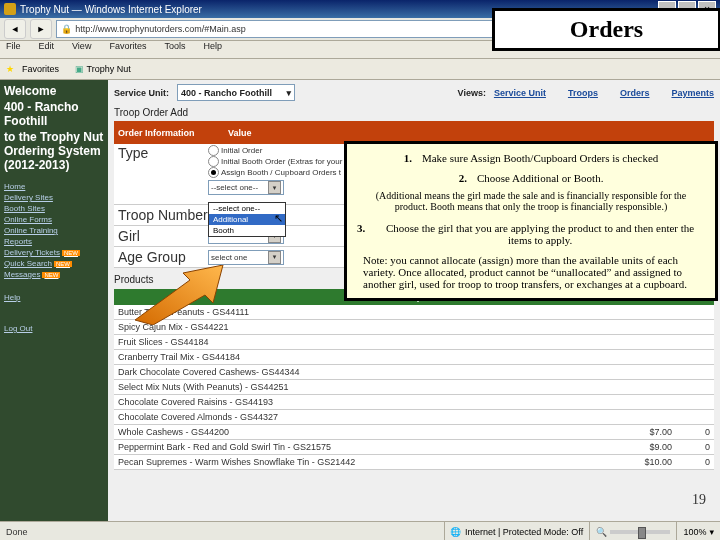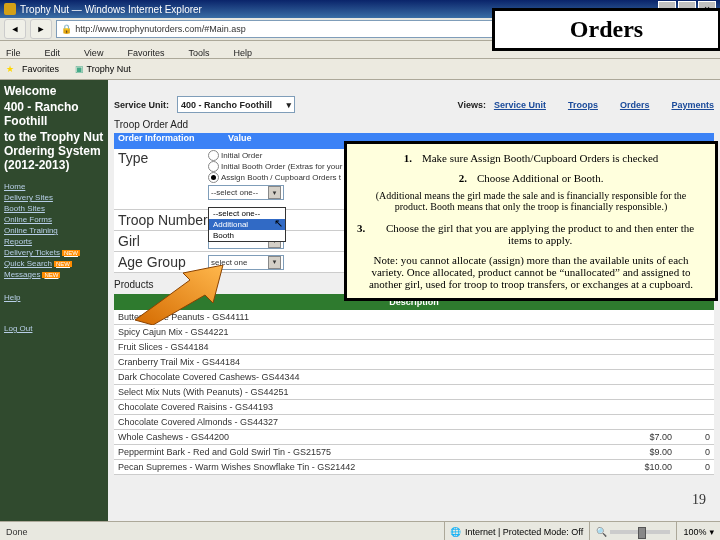--- a/index.html
+++ b/index.html
@@ -5,35 +5,35 @@
 html,body{margin:0;padding:0;font-family:Tahoma,Verdana,sans-serif;font-size:9px;background:#d4d0c8;width:720px;height:540px;overflow:hidden;position:relative}
 .titlebar{height:18px;background:linear-gradient(to bottom,#0a246a,#3a6ea5);color:#fff;display:flex;align-items:center;padding:0 4px;font-size:10px}
 .titlebar .favicon{width:12px;height:12px;background:#d4a017;border-radius:2px;margin-right:4px}
 .titlebar .wintitle{flex:1}
 .titlebar .winbtns{display:flex;gap:2px}
 .titlebar .winbtns span{width:16px;height:14px;background:#c0c0c0;display:inline-flex;align-items:center;justify-content:center;color:#000;border:1px solid #fff;font-size:8px}
 .toolbar{height:22px;background:#e8e8e0;display:flex;align-items:center;border-bottom:1px solid #aca899;padding:0 4px;gap:4px}
 .navbtn{width:20px;height:18px;border:1px solid #ccc;border-radius:3px;display:flex;align-items:center;justify-content:center;background:#f0f0e8}
 .addrbar{flex:1;height:16px;background:#fff;border:1px solid #7f9db9;display:flex;align-items:center;padding:0 4px;font-size:9px;color:#333}
 .searchbtn{width:18px;height:18px}
-.menubar{height:17px;background:#eceae0;border-bottom:1px solid #aca899;display:flex;align-items:flex-end;padding:0 6px;gap:24px;color:#222}
+.menubar{height:17px;background:#eceae0;border-bottom:1px solid #aca899;display:flex;align-items:flex-start;padding:0 6px;gap:18px;color:#222}
 .favbar{height:20px;background:#eceae0;border-bottom:1px solid #aca899;display:flex;align-items:center;padding:0 6px;gap:8px}
 .favstar{color:#ffd700}
 .content{position:relative;height:441px;background:#fff;display:flex}
 .sidebar{width:100px;background:#304a2e;color:#fff;padding:4px 4px;font-size:8px}
 .sidebar .welcome{font-weight:bold;margin-bottom:2px;font-size:12px}
 .sidebar .linkitem{color:#b8cfe8;margin:2px 0;cursor:pointer}
 .sidebar .linkitem span{text-decoration:underline}
-.main{flex:1;background:#efefef;position:relative;padding:16px 6px}
+.main{flex:1;background:#efefef;position:relative;padding:4px 6px}
 .topctrls{display:flex;align-items:center;gap:8px;margin-bottom:4px;color:#222;font-weight:bold}
 .selctrl{height:15px;background:#fff;border:1px solid #7f9db9;padding:0 3px;font-size:9px;min-width:110px;display:inline-flex;align-items:center;justify-content:space-between}
 .viewslabels{display:flex;gap:22px;color:#1a4a9a}
 .viewslabels span{text-decoration:underline;cursor:pointer}
 .sectionhdr{font-weight:normal;color:#222;margin:6px 0 3px 0;font-size:10px}
-.greenbar{background:#3b82f6;color:#fff;font-weight:bold;height:16px;display:flex;font-size:9px}
+.greenbar{background:#c2410c;color:#fff;font-weight:bold;height:23px;display:flex;align-items:center;font-size:9px}
 .greenbar .col1{width:90px;padding-left:4px}
 .greenbar .col2{padding-left:20px}
 .orderrow{display:flex;align-items:center;border-bottom:1px solid #ccc;min-height:18px;padding:1px 0;background:#fff}
 .orderrow .lbl{width:90px;padding-left:4px;color:#333;font-size:14px}
 .orderrow .val{flex:1;color:#333;font-size:8px}
 .radio{display:inline-block;width:9px;height:9px;border:1px solid #888;border-radius:50%;margin-right:2px;vertical-align:middle;background:#fff}
 .radio.sel::after{content:"";display:block;width:5px;height:5px;background:#000;border-radius:50%;margin:2px}
 .dropdown{display:inline-flex;align-items:center;justify-content:space-between;background:#fff;border:1px solid #7f9db9;height:13px;padding:0 2px;min-width:70px;font-size:8px}
 .dropdown .arrow{width:11px;height:11px;background:#d4d0c8;border:1px solid #888;display:inline-flex;align-items:center;justify-content:center;font-size:7px}
 .openlist{position:absolute;background:#fff;border:1px solid #333;font-size:8px;z-index:5}
@@ -44,21 +44,21 @@
 .prodrow{border-bottom:1px solid #ccc;padding:2px 4px;color:#333;display:flex;align-items:center;background:#fff}
 .prodrow .desc{flex:1}
 .prodrow .price{width:50px;text-align:right;padding-right:8px}
 .prodrow .qty{width:30px;text-align:right}
 .bigarrow{position:absolute;left:135px;top:185px;z-index:10}
 .callout-title{position:absolute;left:492px;top:8px;width:215px;border:3px solid #000;background:#fff;padding:6px 4px;text-align:center;font-family:'Times New Roman',serif;font-size:24px;font-weight:bold;line-height:1.05;z-index:30}
 .callout-body{position:absolute;left:344px;top:141px;width:348px;border:3px solid #000;background:#ffffdd;padding:8px 10px;font-family:'Times New Roman',serif;font-size:11px;z-index:30}
 .callout-body .step{display:flex;margin-bottom:6px;justify-content:center;text-align:center}
 .callout-body .num{font-weight:bold;margin-right:10px}
 .callout-body .paren{text-align:center;margin:2px 10px 10px 10px;font-size:10px}
-.callout-body .note{text-align:center;margin:8px 6px 0 6px}
+.callout-body .note{text-align:left;margin:8px 6px 0 6px}
 .slidenum{position:absolute;right:14px;bottom:32px;font-family:'Times New Roman',serif;font-size:14px;color:#333;z-index:40}
 .statusbar{height:20px;background:#e8e8e0;border-top:1px solid #aca899;display:flex;align-items:center;font-size:9px}
 .statusbar .left{flex:1;padding-left:6px;color:#333}
 .statusbar .seg{border-left:1px solid #aca899;padding:0 6px;display:flex;align-items:center;gap:3px;height:100%}
 .statusbar .zoomth{width:60px;height:4px;background:#ccc;position:relative}
 .statusbar .zoomth::after{content:"";position:absolute;left:28px;top:-3px;width:6px;height:10px;background:#888;border:1px solid #555}
 .newtag{background:#ff8c00;color:#fff;font-size:6px;padding:0 2px;margin-left:2px}
 </style>
 </head>
 <body>

